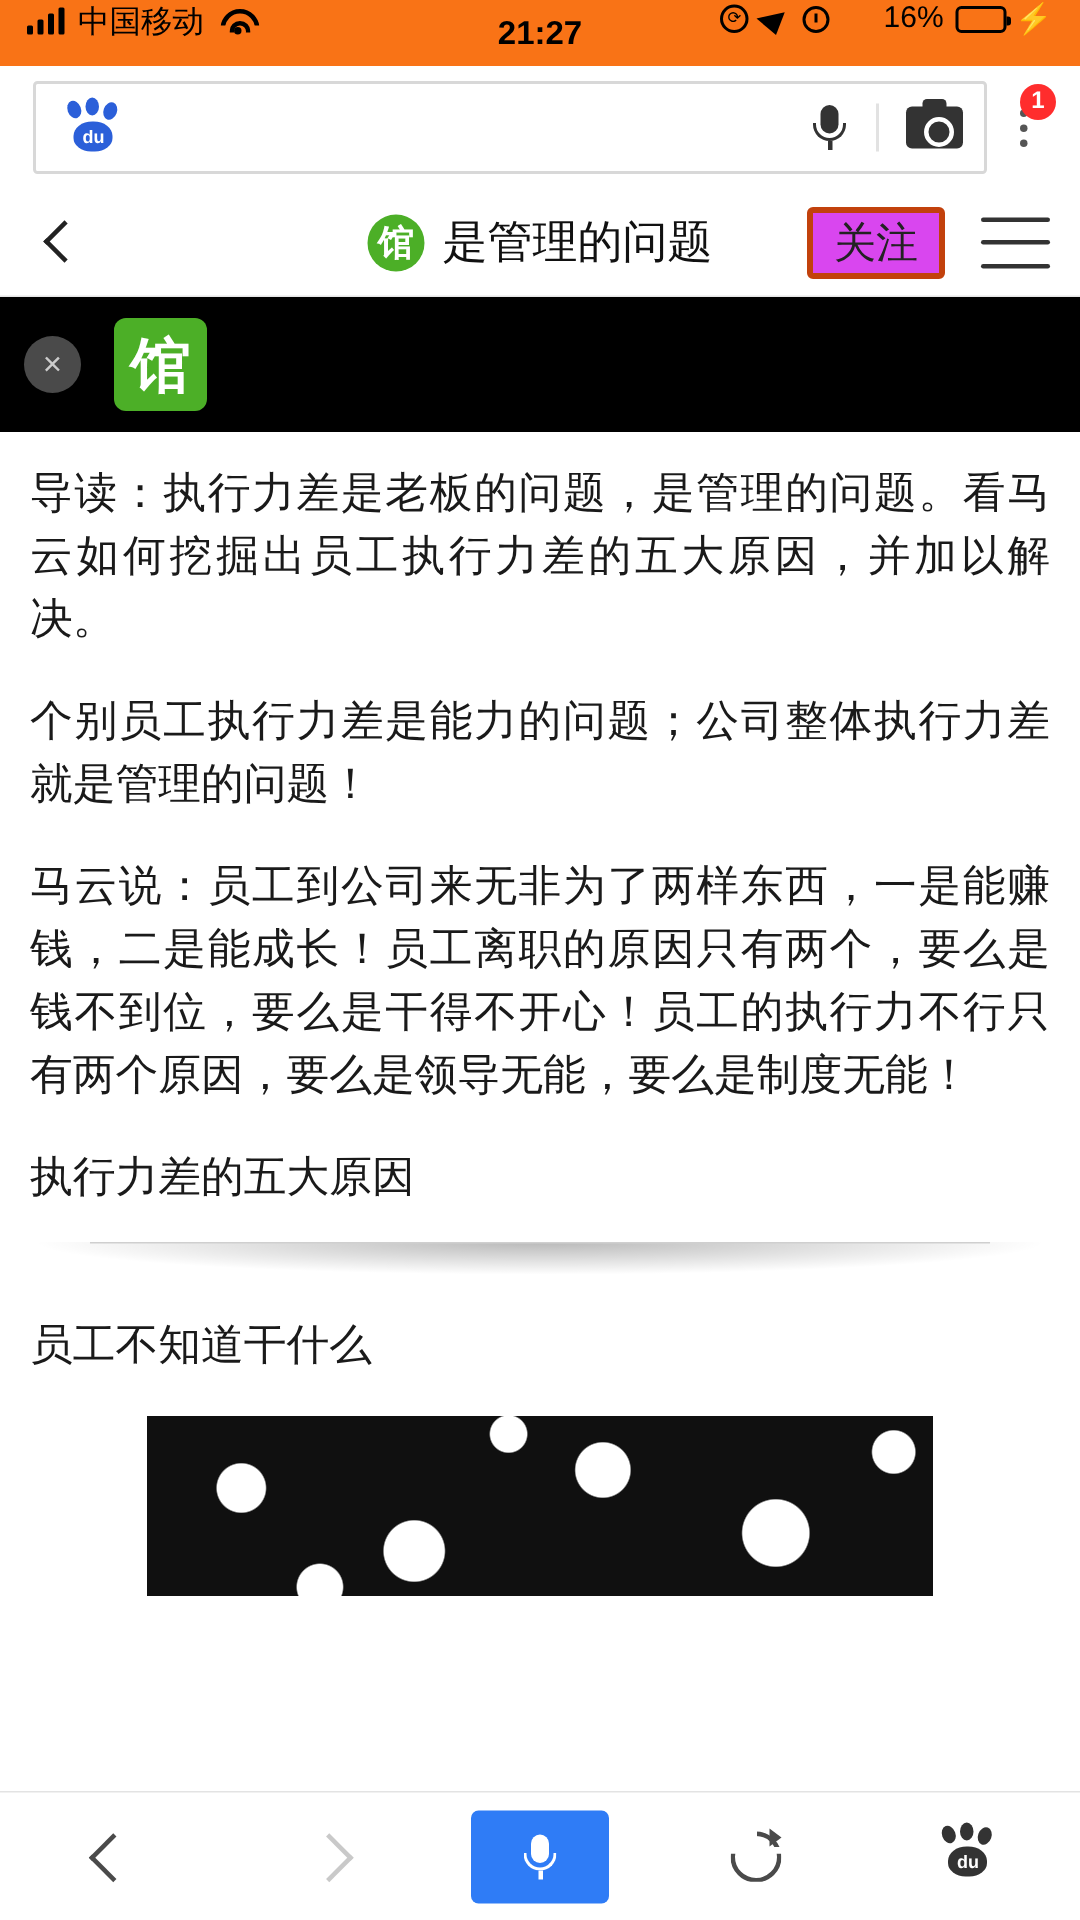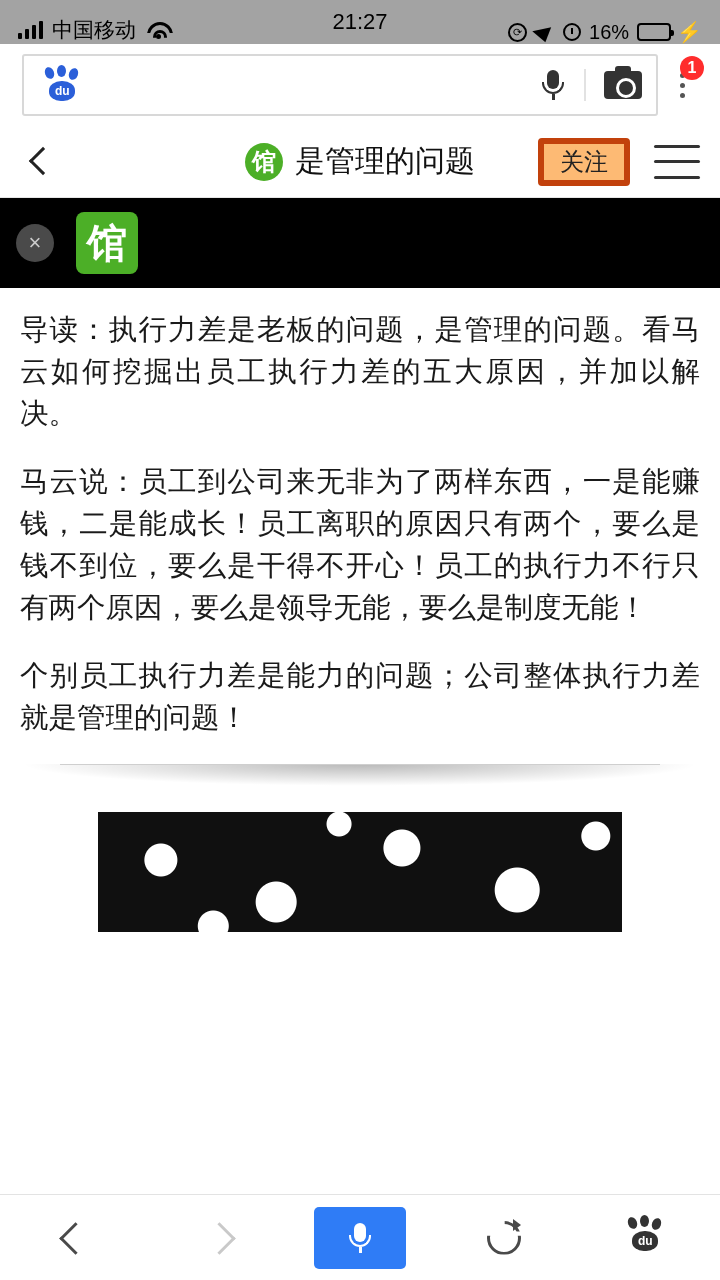--- a/index.html
+++ b/index.html
@@ -8,25 +8,25 @@
     font-family: "Liberation Sans", sans-serif;
     background: #ffffff;
     overflow: hidden;
   }
   body { position: relative; }
 
   
   .statusbar {
     height: 44px;
     display: flex;
-    align-items: flex-end;
+    align-items: flex-start;
     padding: 0 18px;
     font-size: 21px;
     color: #000;
-    background: #a3a3a3;
+    background: #f97316;
   }
   .sb-left { display: flex; align-items: center; gap: 9px; }
   .signal { display: flex; align-items: flex-end; gap: 3px; height: 18px; }
   .signal i { display: block; width: 4px; background: #000; border-radius: 1px; }
   .signal i:nth-child(1) { height: 6px; }
   .signal i:nth-child(2) { height: 10px; }
   .signal i:nth-child(3) { height: 14px; }
   .signal i:nth-child(4) { height: 18px; }
   .carrier { font-size: 21px; letter-spacing: 0; }
   .wifi { width: 24px; height: 18px; position: relative; }
@@ -46,21 +46,21 @@
     border-radius: 50%;
     clip-path: polygon(0 0, 100% 0, 100% 55%, 0 55%);
   }
   .wifi-dot {
     position: absolute; left: 10.5px; top: 13px;
     width: 5px; height: 5px; background: #000; border-radius: 50%;
   }
   .sb-center {
     position: absolute; left: 0; right: 0; top: 0;
     height: 44px; display: flex; align-items: center; justify-content: center;
-    font-size: 22px; font-weight: 400;
+    font-size: 22px; font-weight: 700;
     pointer-events: none;
   }
   .sb-right {
     margin-left: auto; display: flex; align-items: center; gap: 8px;
     font-size: 20px;
   }
   .ic-circle {
     width: 19px; height: 19px; border: 2px solid #000; border-radius: 50%;
     position: relative; font-size: 11px; line-height: 15px; text-align: center;
   }
@@ -72,21 +72,21 @@
     transform: rotate(40deg) skewX(-12deg) scale(.85);
   }
   .ic-alarm {
     width: 18px; height: 18px; border: 2.5px solid #000; border-radius: 50%;
     position: relative;
   }
   .ic-alarm::after {
     content: ""; position: absolute; left: 6px; top: 3px;
     width: 2px; height: 6px; background: #000;
   }
-  .batt-pct { font-size: 20px; }
+  .batt-pct { font-size: 20px; margin-left: 28px; }
   .batt {
     width: 34px; height: 18px; border: 2px solid #000; border-radius: 4px;
     position: relative; padding: 2px;
   }
   .batt::after {
     content: ""; position: absolute; right: -5px; top: 5px;
     width: 3px; height: 6px; background: #000; border-radius: 0 2px 2px 0;
   }
   .batt-fill { height: 100%; background: #ff3b30; border-radius: 2px; }
   .bolt { font-size: 20px; margin-left: -2px; }
@@ -188,23 +188,23 @@
   .site-logo {
     width: 38px; height: 38px; border-radius: 50%; background: #4caf27;
     color: #fff; font-size: 24px; font-weight: bold;
     display: flex; align-items: center; justify-content: center;
     font-family: "Liberation Serif", serif;
   }
   .site-title { font-size: 30px; color: #111; }
   .follow-btn {
     margin-left: auto;
     width: 92px; height: 48px;
-    border: 6px solid #c2410c; border-radius: 4px;
-    display: flex; align-items: center; justify-content: center;
-    font-size: 24px; color: #222; background: #fdba74;
+    border: 4px solid #c2410c; border-radius: 4px;
+    display: flex; align-items: center; justify-content: center;
+    font-size: 28px; color: #222; background: #d946ef;
     z-index: 2;
   }
   .hamburger {
     margin-left: 24px; width: 46px; height: 34px;
     display: flex; flex-direction: column; justify-content: space-between;
     z-index: 2;
   }
   .hamburger i { display: block; height: 3px; background: #333; border-radius: 2px; }
 
   
@@ -378,25 +378,27 @@
     </div>
 </div>
 
 <div class="promo">
   <div class="promo-close">×</div>
   <div class="promo-logo">馆</div>
 </div>
 
 <div class="article">
   <p>导读：执行力差是老板的问题，是管理的问题。看马云如何挖掘出员工执行力差的五大原因，并加以解决。</p>
+  <p>个别员工执行力差是能力的问题；公司整体执行力差就是管理的问题！</p>
   <p>马云说：员工到公司来无非为了两样东西，一是能赚钱，二是能成长！员工离职的原因只有两个，要么是钱不到位，要么是干得不开心！员工的执行力不行只有两个原因，要么是领导无能，要么是制度无能！</p>
-  <p>个别员工执行力差是能力的问题；公司整体执行力差就是管理的问题！</p>
+  <p class="plain">执行力差的五大原因</p>
   <div class="hr-fade">
       <div class="hr-line"></div>
     </div>
+  <p>员工不知道干什么</p>
   <div class="photo"></div>
 </div>
 
 <div class="toolbar">
   <div class="tb-item">
     <span class="chev-left"></span>
   </div>
   <div class="tb-item">
     <span class="chev-right"></span>
   </div>

